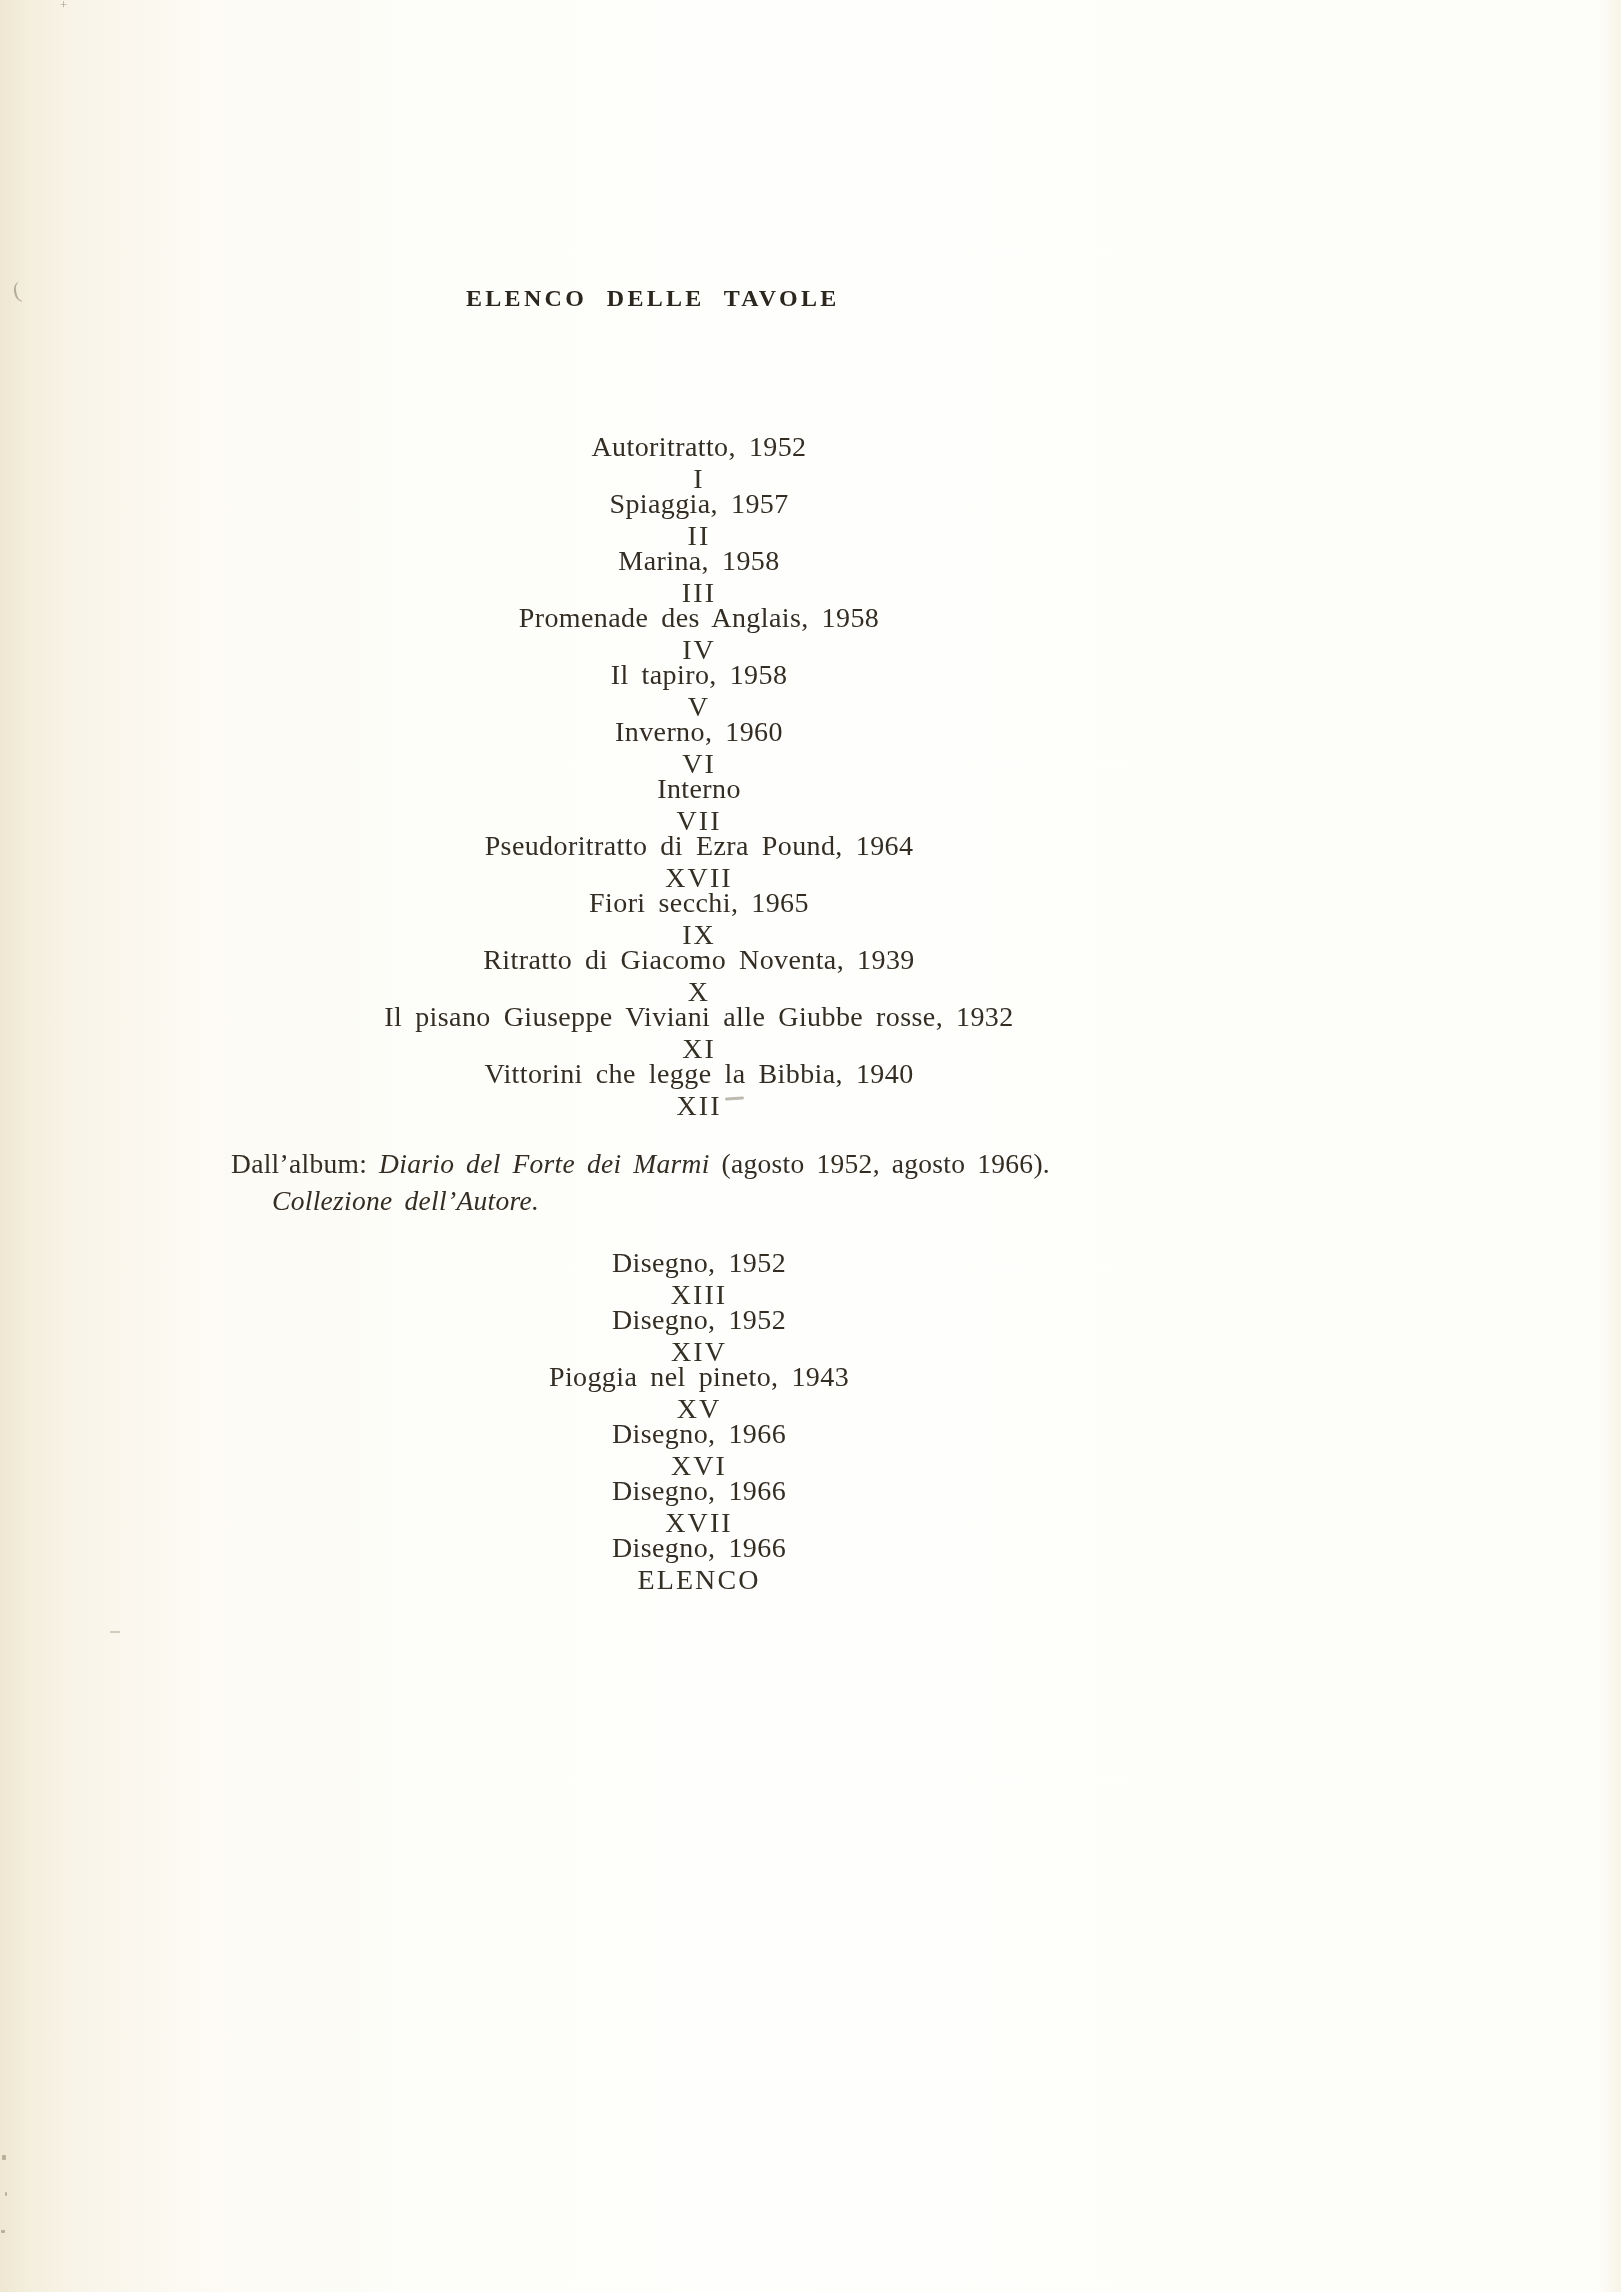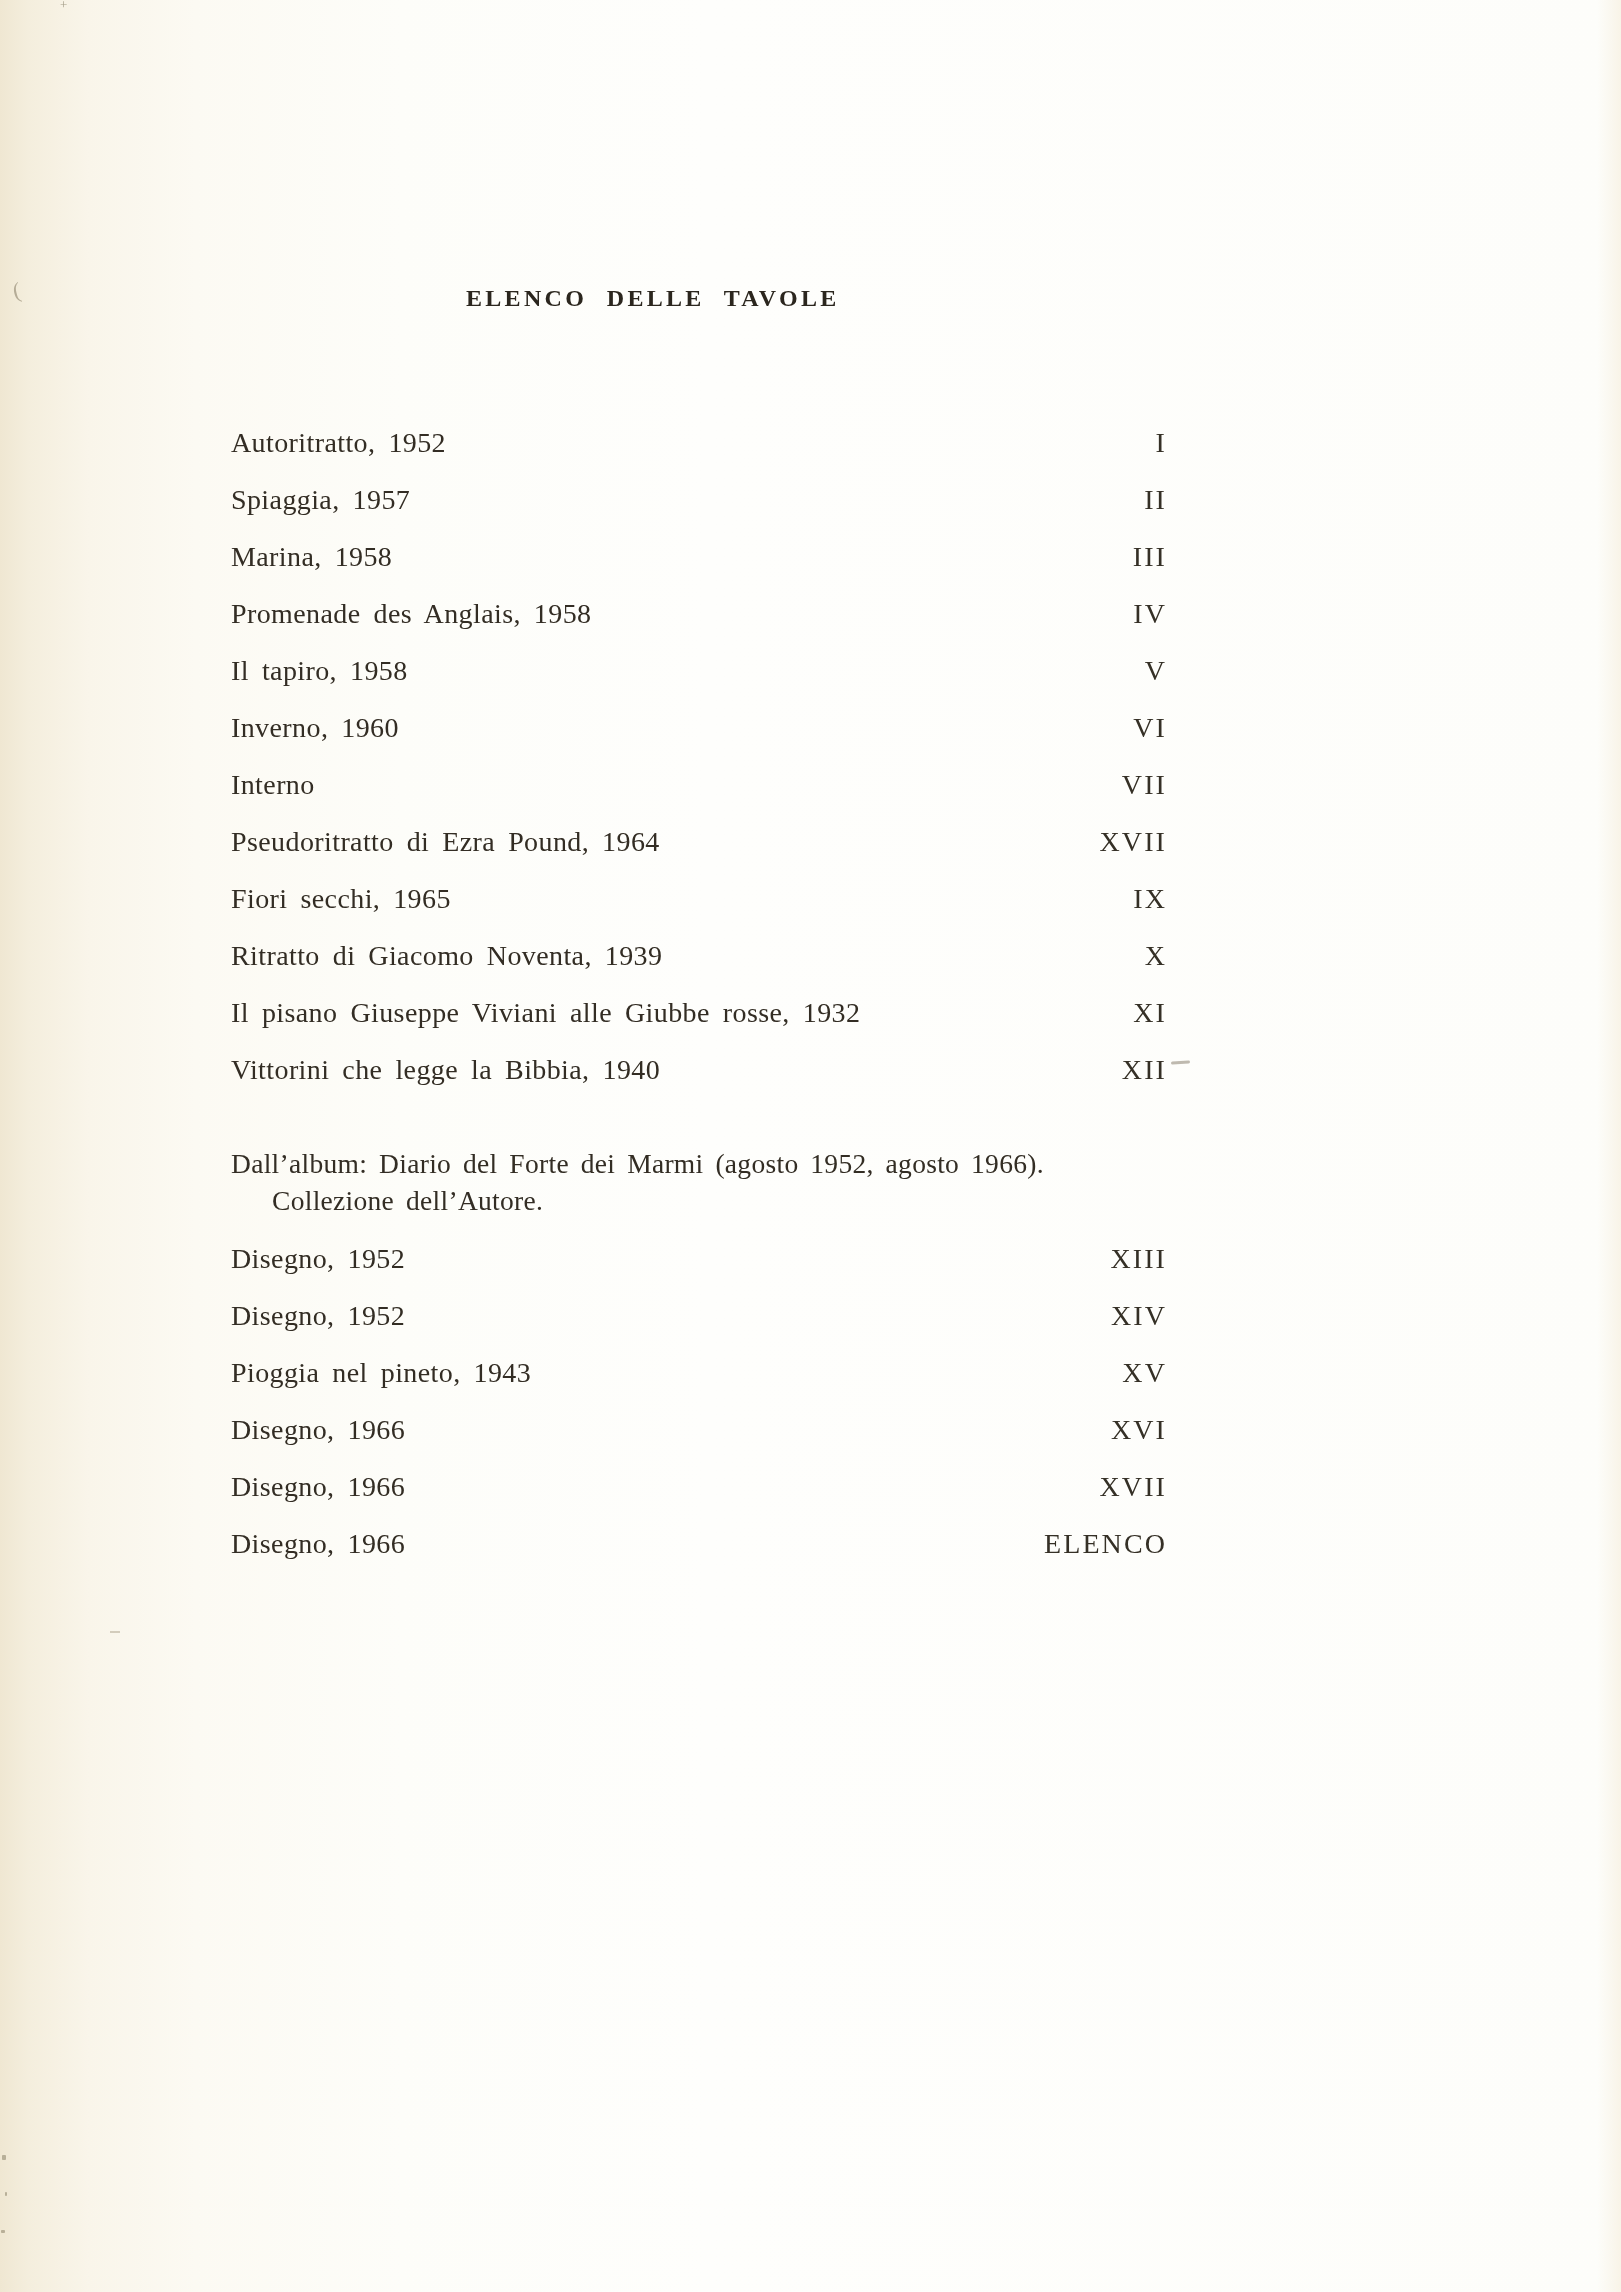--- a/index.html
+++ b/index.html
@@ -15,40 +15,40 @@
   }
   .page-title{
     position:absolute;top:285px;left:466px;
     font-size:24px;font-weight:700;letter-spacing:3.3px;word-spacing:10.3px;
     color:#2b261e;white-space:nowrap;
   }
   .plate-list{position:absolute;left:231px;width:936px;}
   .list-primary{top:431px;}
   .list-album{top:1247px;}
   .plate-row{
-    display:flex;justify-content:space-between;align-items:flex-end;
-    height:28px;margin-bottom:29px;
+    display:flex;justify-content:space-between;align-items:center;
+    height:28px;margin-bottom:29px;flex-direction:column;
   }
   .plate-label{
     font-size:28px;letter-spacing:0.4px;word-spacing:5.6px;white-space:nowrap;
   }
   .plate-numeral{
     font-size:28px;letter-spacing:2.1px;text-align:right;white-space:nowrap;
     position:relative;color:#353026;
   }
   .row-xii .plate-numeral::after{
     content:"";position:absolute;right:-22.4px;top:6.5px;width:18.6px;height:2.8px;
     background:#8a8271;opacity:.55;transform:rotate(-4deg);border-radius:1.9px;
   }
   .album-note{
     position:absolute;left:231px;top:1145px;width:1025px;
     font-size:27.5px;line-height:37px;letter-spacing:0.3px;word-spacing:4.7px;
   }
   .album-note .note-line2{padding-left:41px;}
-  .italic{}
+  .italic{font-style:italic;}
   
   .pencil-mark{position:absolute;color:#a69d87;pointer-events:none;}
   .mark-paren{left:13px;top:278px;font-size:22.4px;transform:rotate(-12deg);opacity:.8;}
   .mark-plus{left:60px;top:-2.8px;font-size:13px;color:#8f8871;opacity:.8;}
   .mark-dash{left:110px;top:1631px;width:10.3px;height:1.9px;background:#c9c2b0;opacity:.8;}
   .speck{position:absolute;background:#8a8168;opacity:.55;border-radius:0.9px;}
   .speck1{left:1.9px;top:2155px;width:3.7px;height:4.7px;}
   .speck2{left:4.7px;top:2192px;width:2.8px;height:3.7px;}
   .speck3{left:0.9px;top:2230px;width:3.7px;height:2.8px;}
 </style>

